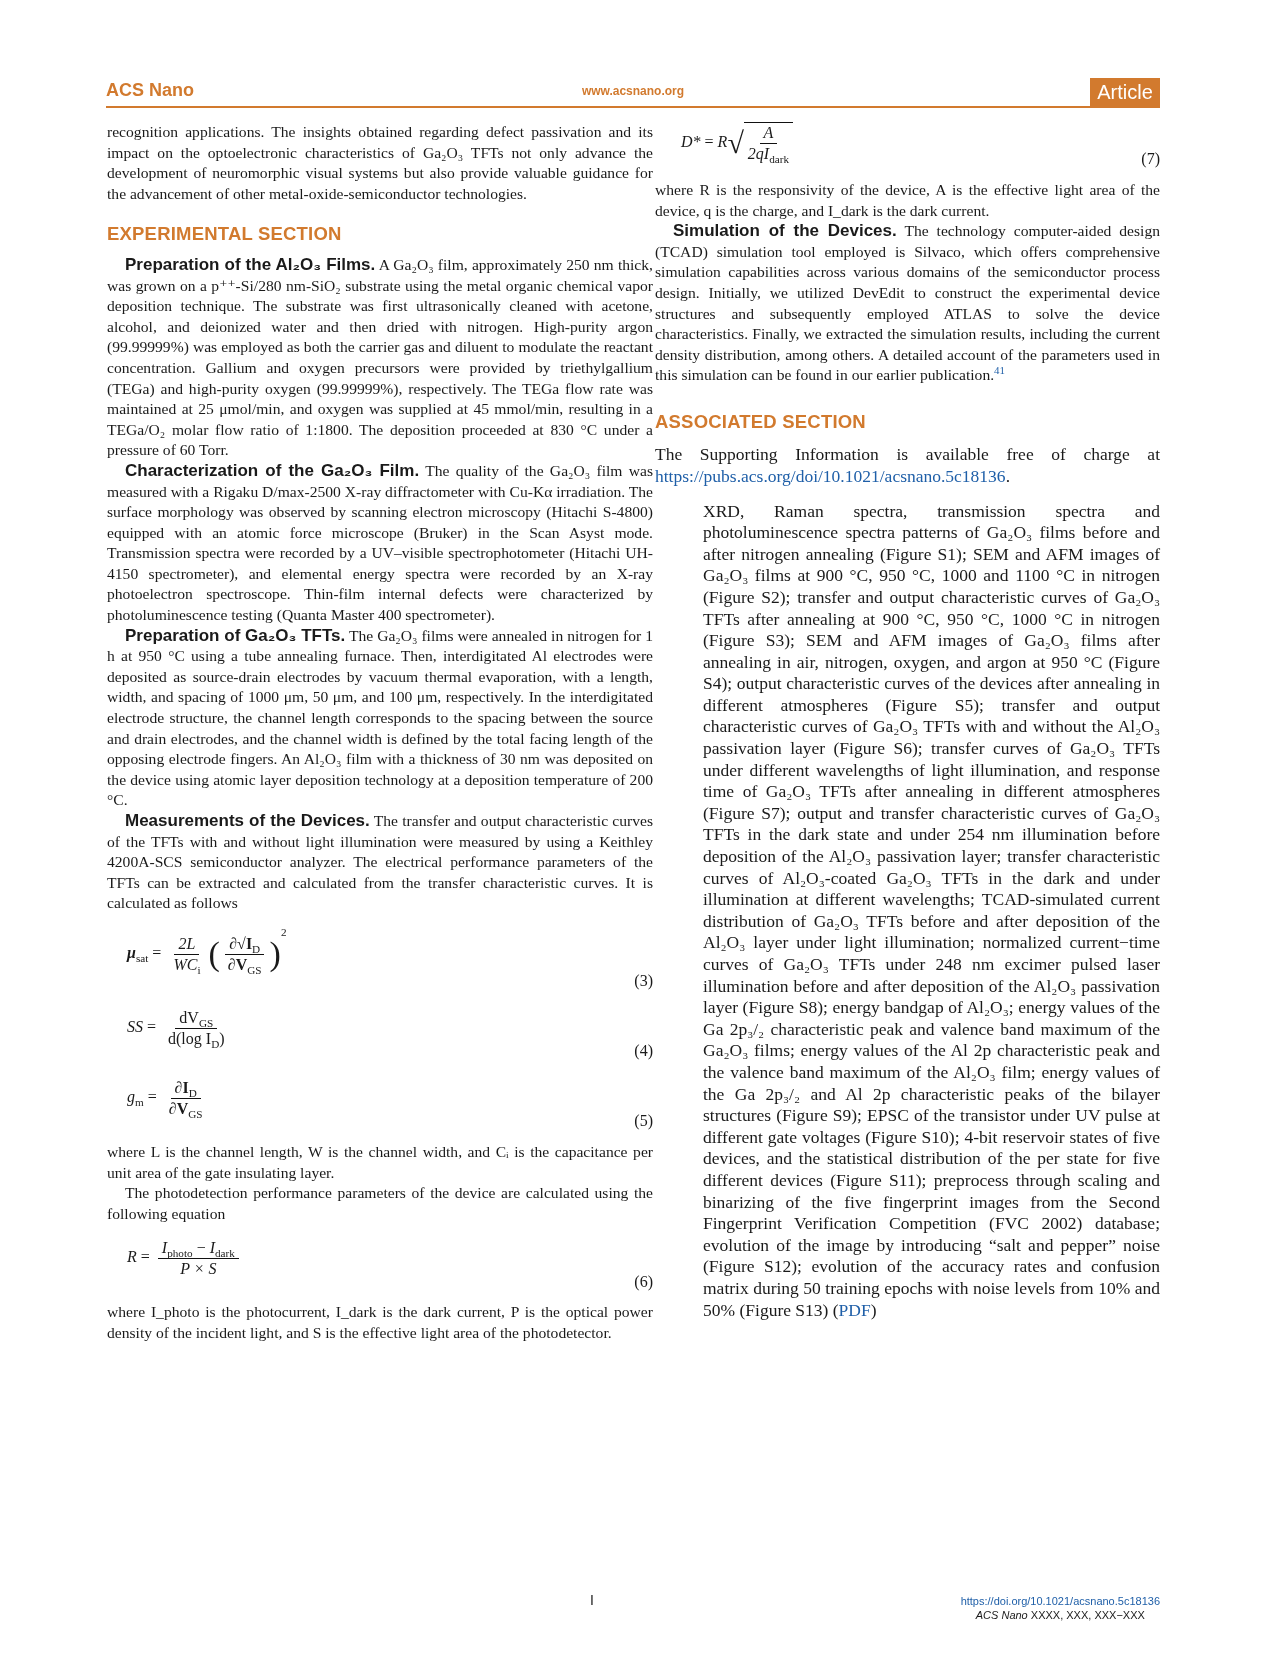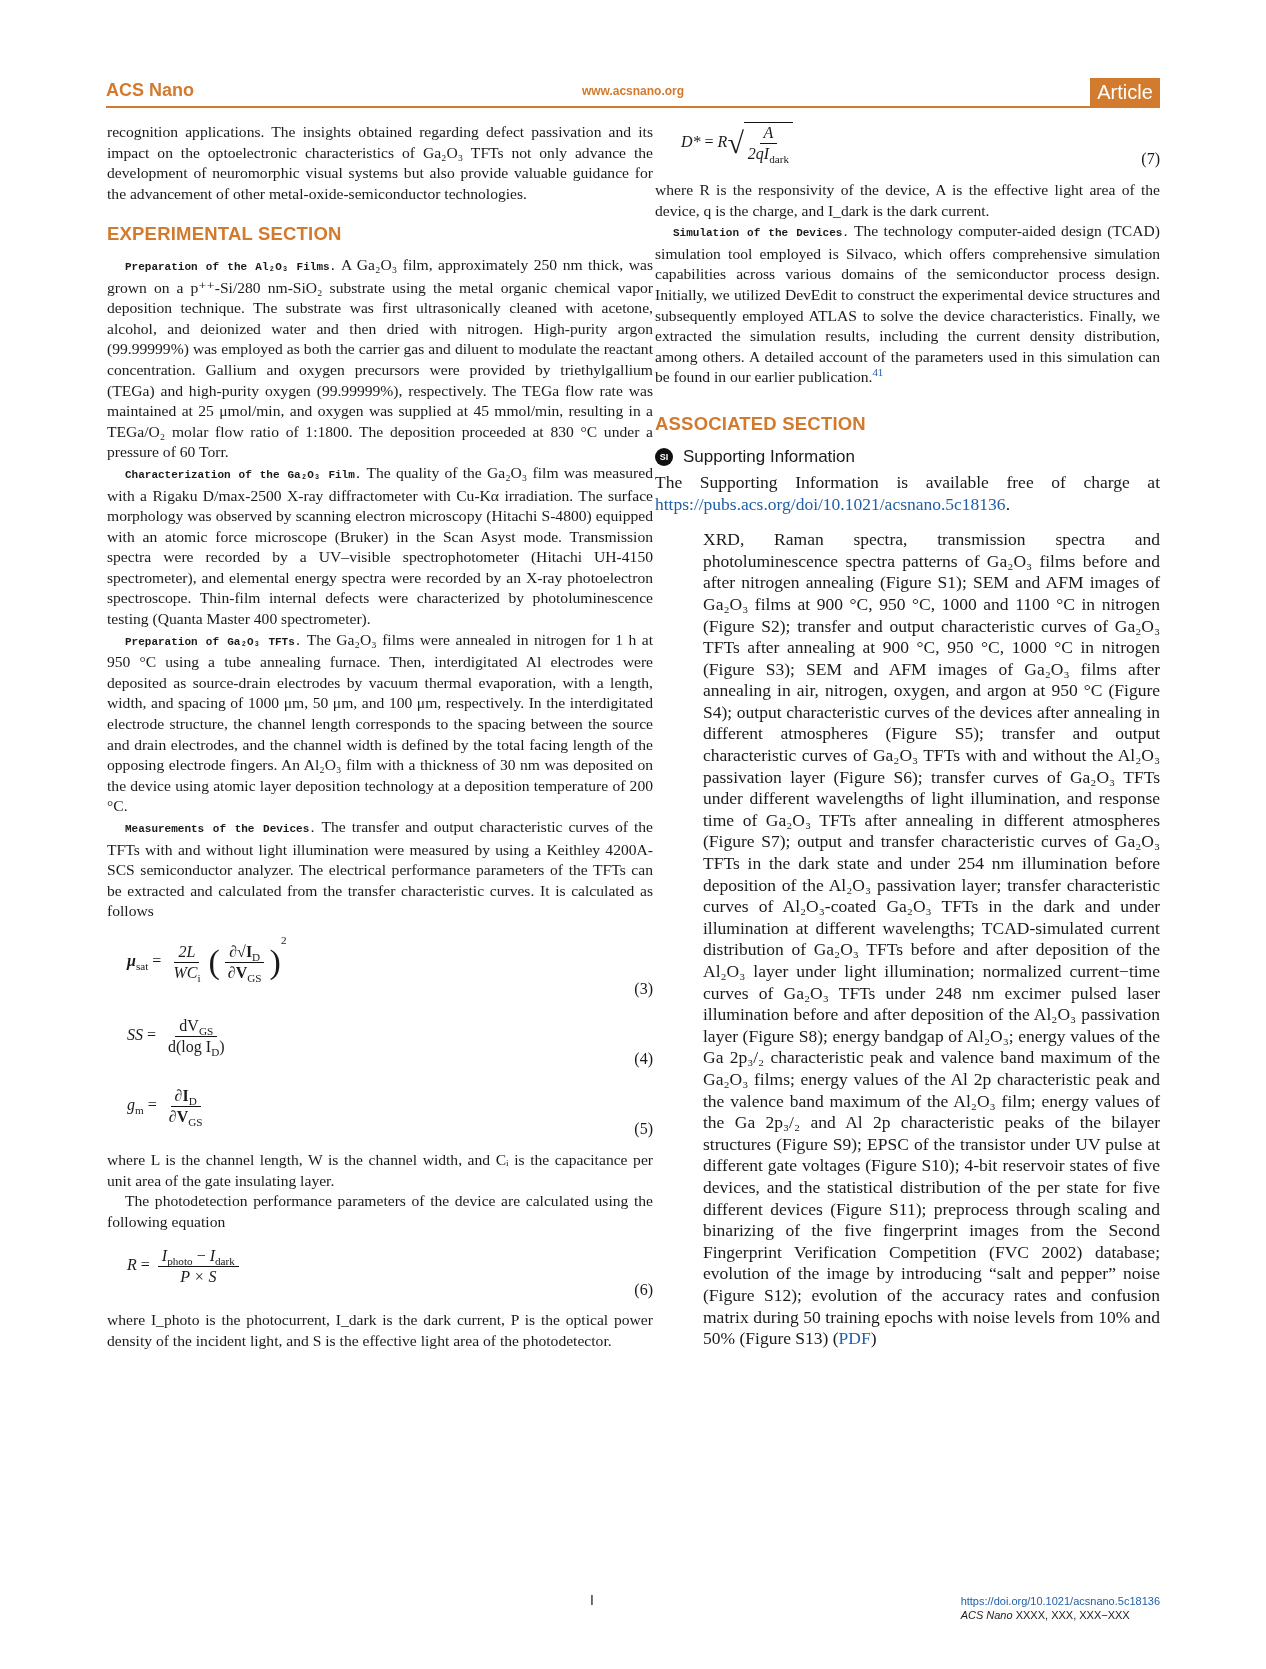--- a/index.html
+++ b/index.html
@@ -14,38 +14,38 @@
   .badge { position: absolute; right: 0; top: 0; height: 28px; width: 70px; background: #d27a2e;
            color: #fff; font-family: "Liberation Sans", sans-serif; font-size: 20px;
            text-align: center; line-height: 28px; }
   .col { position: absolute; top: 122px; font-size: 15.6px; line-height: 20.6px; text-align: justify; }
   .left { left: 107px; width: 546px; }
   .right { left: 655px; width: 505px; }
   .p { margin: 0; }
   .indent { text-indent: 18px; }
   .h1 { font-family: "Liberation Sans", sans-serif; font-weight: bold; color: #d27a2e;
         font-size: 18.5px; margin: 20px 0 10px 0; letter-spacing: 0.2px; }
-  .runin { font-family: Liberation Mono, monospace; font-weight: bold; font-size: 11px; }
+  .runin { font-family: Liberation Sans, sans-serif; font-weight: bold; font-size: 17px; }
   .eq { position: relative; height: 56px; margin: 14px 0 8px 0; font-size: 16px; }
   .eqnum { position: absolute; right: 0; bottom: 2px; font-size: 16px; }
   .frac { display: inline-flex; flex-direction: column; align-items: center; vertical-align: middle; margin: 0 4px; }
   .frac .num { border-bottom: 1.5px solid #111; padding: 0 4px; line-height: 20px; }
   .frac .den { padding: 0 4px; line-height: 20px; }
   .eqbody { position: absolute; left: 20px; top: 0; white-space: nowrap; }
   .paren { font-size: 34px; vertical-align: middle; font-weight: 100; }
   sub, sup { font-size: 0.7em; line-height: 0; }
   .si-head { font-family: "Liberation Sans", sans-serif; font-size: 17px; margin: 12px 0 4px 0; display: flex; align-items: center; }
   .si-icon { width: 18px; height: 18px; border-radius: 50%; background: #111; color: #fff;
              font-size: 9px; font-weight: bold; display: inline-flex; align-items: center; justify-content: center;
              margin-right: 10px; font-family: "Liberation Sans", sans-serif; }
   .si-avail { font-size: 17.5px; line-height: 22px; }
   .link { color: #1f5fa8; }
   .si-desc { margin: 14px 0 0 48px; font-size: 17.5px; line-height: 21.6px; text-align: justify; }
   .footer-page { position: absolute; left: 590px; top: 1592px; font-family: "Liberation Sans", sans-serif; font-size: 14px; }
-  .footer-right { position: absolute; right: 106px; top: 1594px; text-align: left;
+  .footer-right { position: absolute; right: 106px; top: 1594px; text-align: center;
                   font-family: "Liberation Sans", sans-serif; font-size: 11px; line-height: 14px; }
   .doi { color: #1f5fa8; }
   .cite { font-style: italic; }
   i { font-style: italic; }
 </style>
 </head>
 <body>
 
 <div class="header">
   <span class="journal">ACS Nano</span>
@@ -139,24 +139,20 @@
     <span class="eqnum">(7)</span>
   </div>
 
   <p class="p">where R is the responsivity of the device, A is the effective light area of the device, q is the charge, and I_dark is the dark current.</p>
   <p class="p indent">
     <span class="runin">Simulation of the Devices.</span>
     <span>The technology computer-aided design (TCAD) simulation tool employed is Silvaco, which offers comprehensive simulation capabilities across various domains of the semiconductor process design. Initially, we utilized DevEdit to construct the experimental device structures and subsequently employed ATLAS to solve the device characteristics. Finally, we extracted the simulation results, including the current density distribution, among others. A detailed account of the parameters used in this simulation can be found in our earlier publication.</span><sup class="link">41</sup>
   </p>
 
   <div class="h1" style="margin-top:26px;">ASSOCIATED SECTION</div>
-  <div class="si-head">
-    <span class="si-icon">SI</span>
-    <span>Supporting Information</span>
-  </div>
   <p class="p si-avail">
     <span>The Supporting Information is available free of charge at</span>
     <span class="link">https://pubs.acs.org/doi/10.1021/acsnano.5c18136</span>.
   </p>
   <p class="p si-desc">
     <span>XRD, Raman spectra, transmission spectra and photoluminescence spectra patterns of Ga₂O₃ films before and after nitrogen annealing (Figure S1); SEM and AFM images of Ga₂O₃ films at 900 °C, 950 °C, 1000 and 1100 °C in nitrogen (Figure S2); transfer and output characteristic curves of Ga₂O₃ TFTs after annealing at 900 °C, 950 °C, 1000 °C in nitrogen (Figure S3); SEM and AFM images of Ga₂O₃ films after annealing in air, nitrogen, oxygen, and argon at 950 °C (Figure S4); output characteristic curves of the devices after annealing in different atmospheres (Figure S5); transfer and output characteristic curves of Ga₂O₃ TFTs with and without the Al₂O₃ passivation layer (Figure S6); transfer curves of Ga₂O₃ TFTs under different wavelengths of light illumination, and response time of Ga₂O₃ TFTs after annealing in different atmospheres (Figure S7); output and transfer characteristic curves of Ga₂O₃ TFTs in the dark state and under 254 nm illumination before deposition of the Al₂O₃ passivation layer; transfer characteristic curves of Al₂O₃-coated Ga₂O₃ TFTs in the dark and under illumination at different wavelengths; TCAD-simulated current distribution of Ga₂O₃ TFTs before and after deposition of the Al₂O₃ layer under light illumination; normalized current−time curves of Ga₂O₃ TFTs under 248 nm excimer pulsed laser illumination before and after deposition of the Al₂O₃ passivation layer (Figure S8); energy bandgap of Al₂O₃; energy values of the Ga 2p₃/₂ characteristic peak and valence band maximum of the Ga₂O₃ films; energy values of the Al 2p characteristic peak and the valence band maximum of the Al₂O₃ film; energy values of the Ga 2p₃/₂ and Al 2p characteristic peaks of the bilayer structures (Figure S9); EPSC of the transistor under UV pulse at different gate voltages (Figure S10); 4-bit reservoir states of five devices, and the statistical distribution of the per state for five different devices (Figure S11); preprocess through scaling and binarizing of the five fingerprint images from the Second Fingerprint Verification Competition (FVC 2002) database; evolution of the image by introducing “salt and pepper” noise (Figure S12); evolution of the accuracy rates and confusion matrix during 50 training epochs with noise levels from 10% and 50% (Figure S13)</span>
     (<span class="link">PDF</span>)
   </p>
 </div>
 

